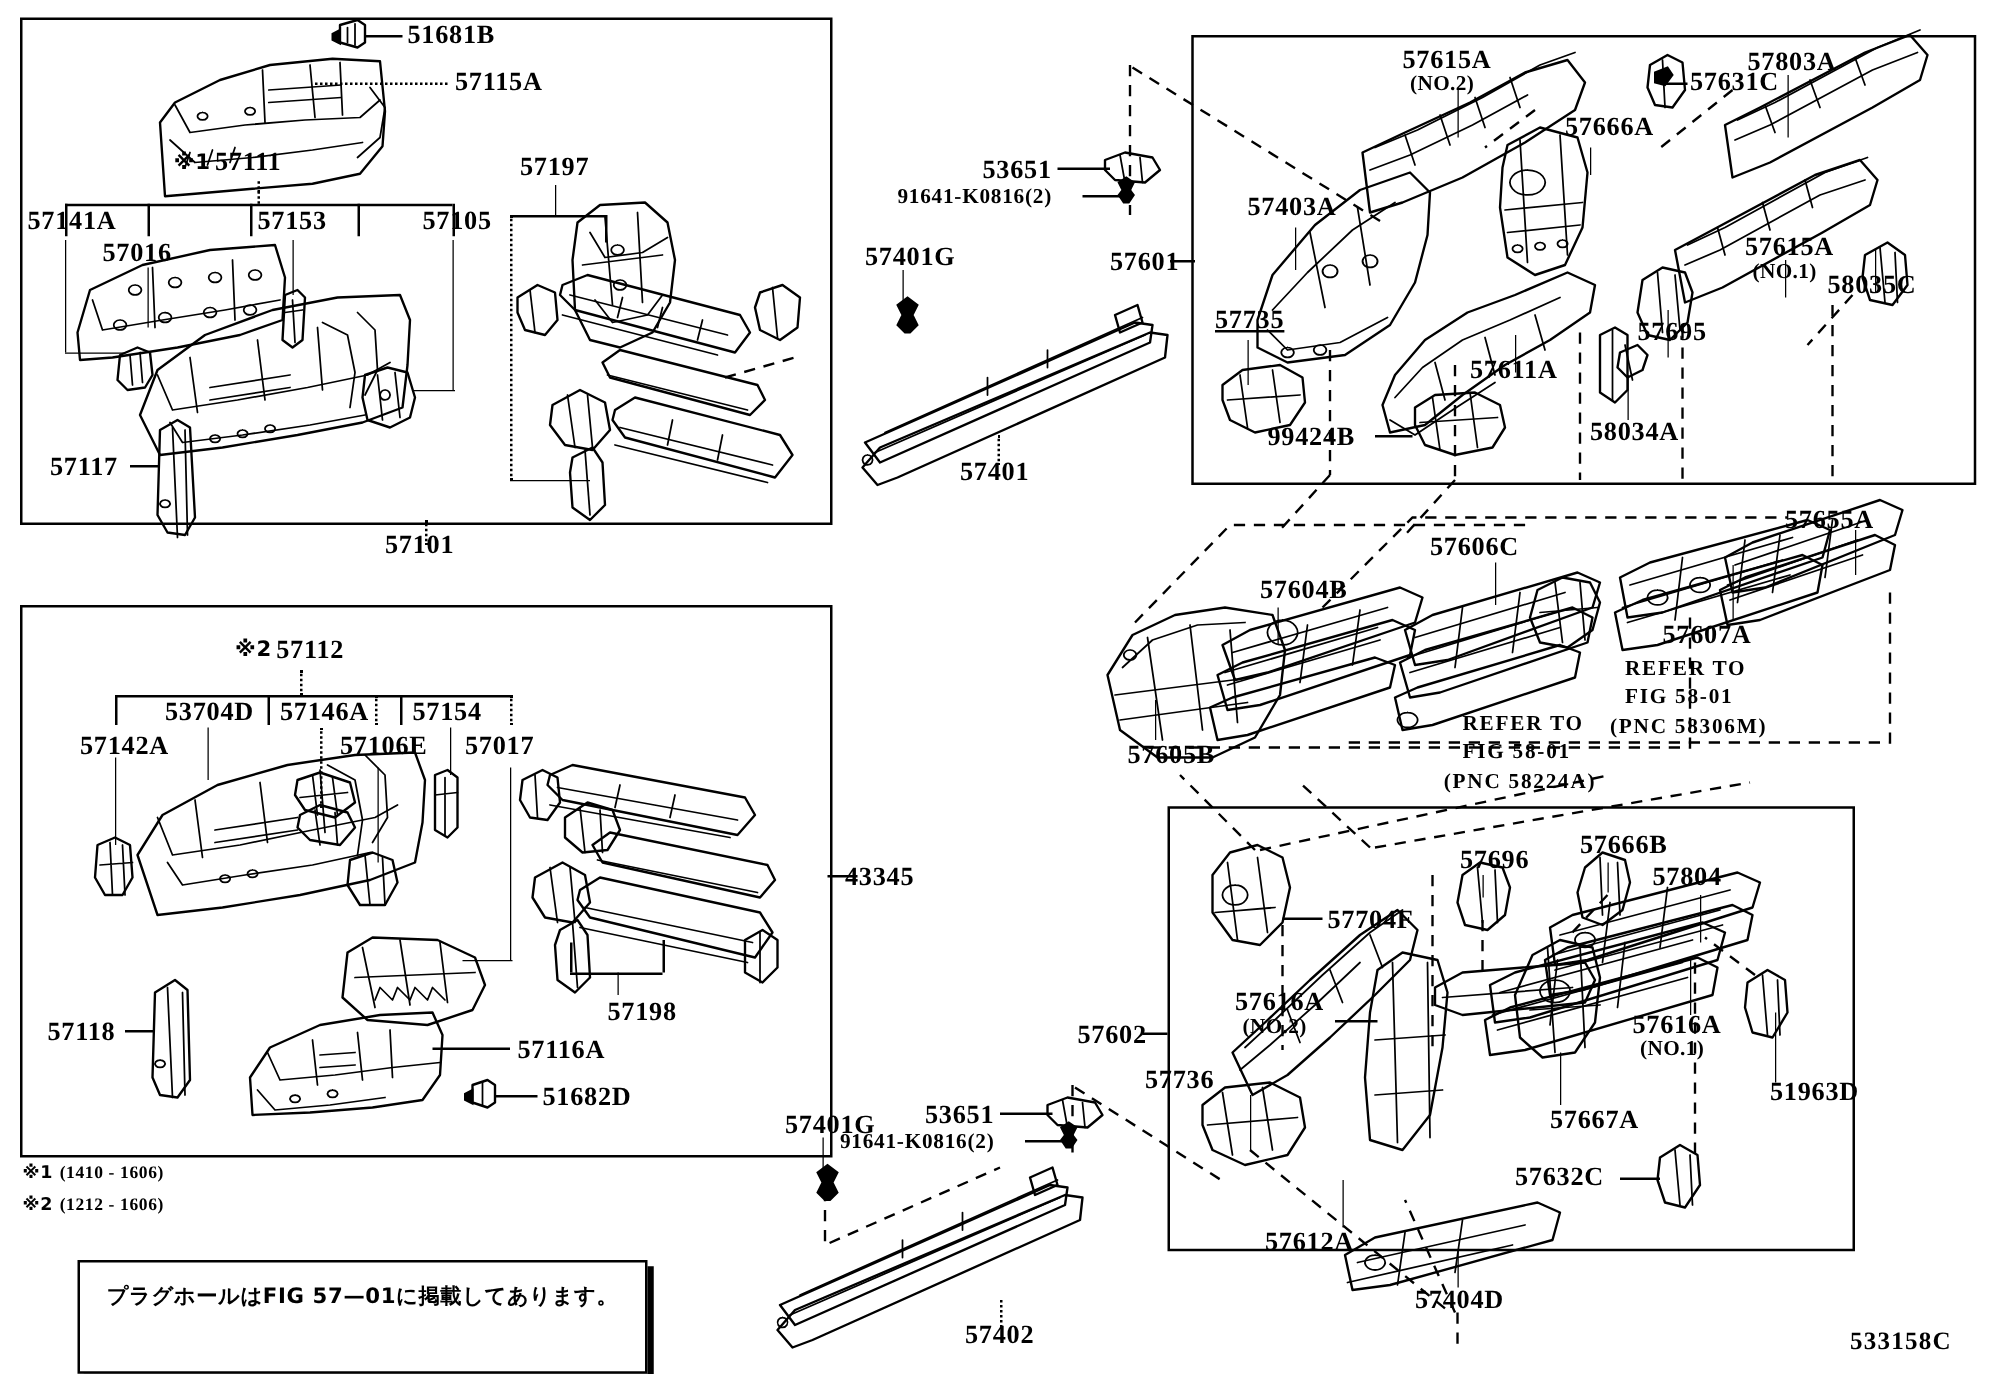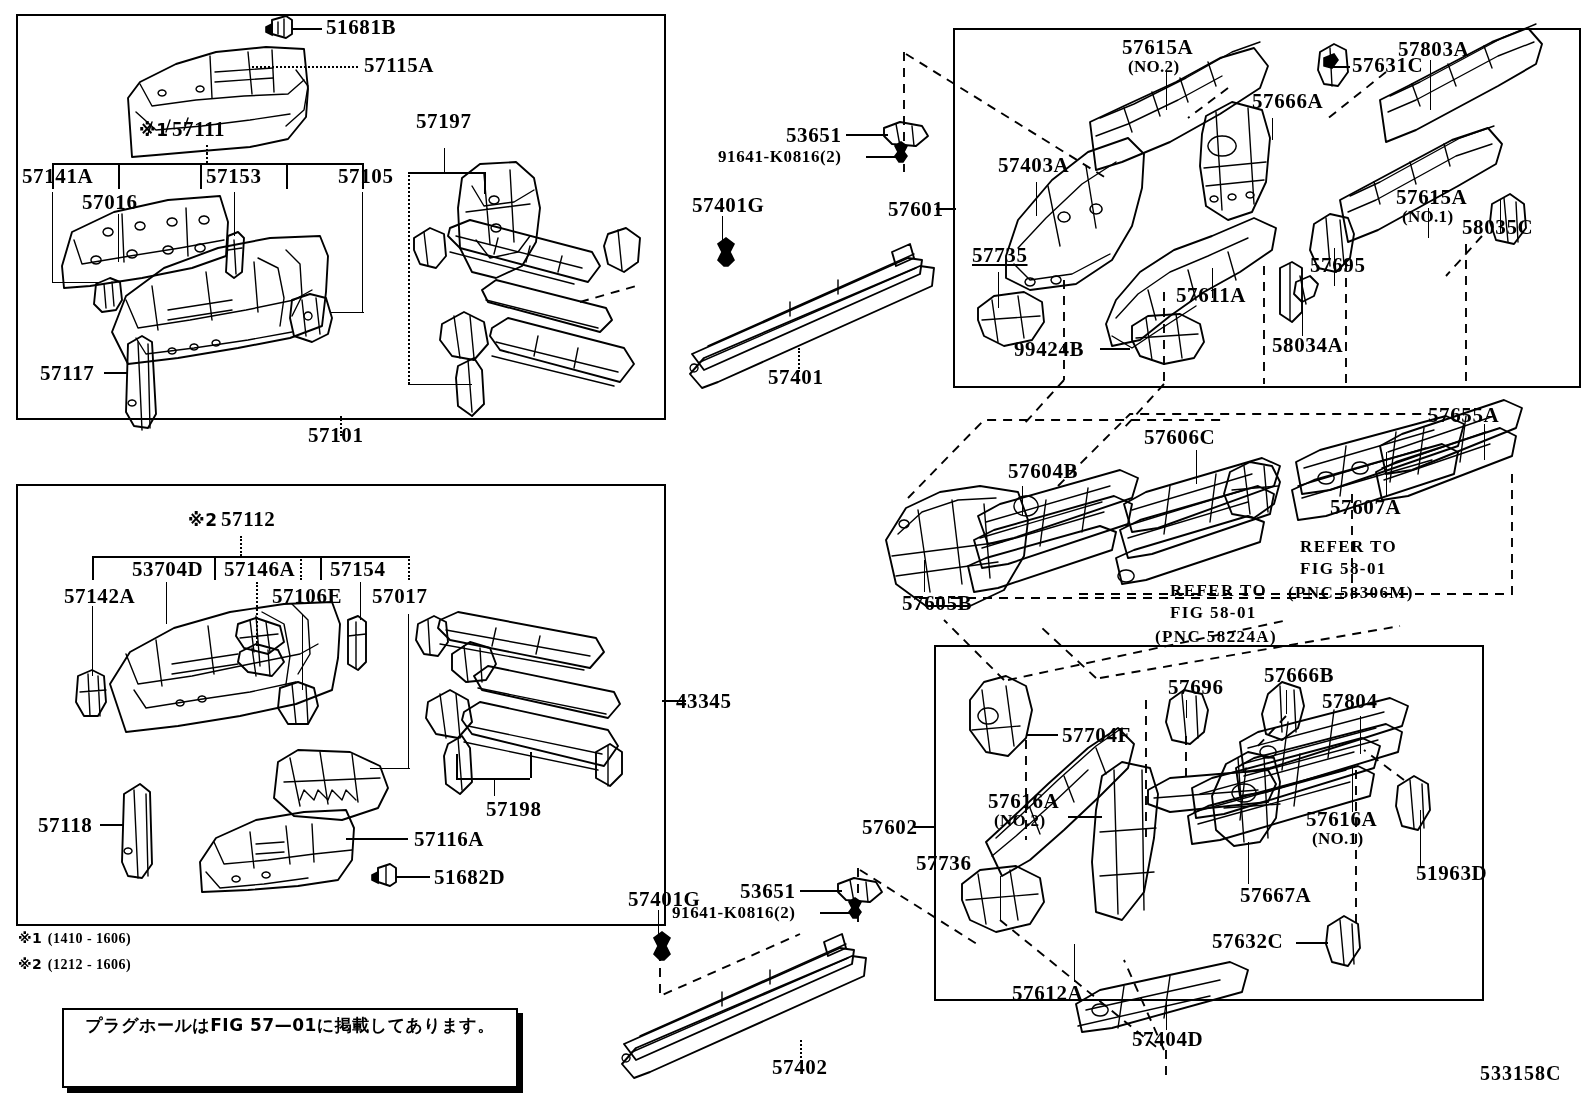--- a/index.html
+++ b/index.html
@@ -6,21 +6,21 @@
   body{width:1592px;height:1099px;position:relative;overflow:hidden;
        font-family:"Liberation Serif",serif;color:#000;}
   #sheet{position:absolute;left:0;top:0;width:1592px;height:1099px;}
 
   
   .lbl{position:absolute;font-family:"Liberation Serif",serif;
        font-weight:bold;font-size:21px;letter-spacing:0.6px;
        white-space:nowrap;line-height:1.06;color:#000;}
   .lbl.sub{font-size:17px;font-weight:bold;letter-spacing:0.3px;}
   .lbl.small{font-size:17px;}
-  .lbl.ref{font-size:17px;font-weight:bold;letter-spacing:1.4px;line-height:1.35;margin-top:12px;}
+  .lbl.ref{font-size:17px;font-weight:bold;letter-spacing:1.4px;line-height:1.35;}
 
   
   .frame{position:absolute;border:2px solid #000;background:transparent;}
 
   
   .hline{position:absolute;height:0;border-top:2px solid #000;}
   .vline{position:absolute;width:0;border-left:2px solid #000;}
   .hline.thin{border-top-width:1.6px;}
   .vline.thin{border-left-width:1.6px;}
   .vline.dot{border-left:2px dotted #000;}
@@ -605,21 +605,21 @@
   <div class="lbl" style="left:326px;top:16px;">51681B</div>
   <div class="lbl" style="left:364px;top:54px;">57115A</div>
 
   <div class="lbl" style="left:139px;top:121px;font-family:'DejaVu Sans',sans-serif;font-size:17px;">※1</div>
   <div class="lbl" style="left:172px;top:118px;">57111</div>
 
   <div class="lbl" style="left:22px;top:165px;">57141A</div>
   <div class="lbl" style="left:82px;top:191px;">57016</div>
   <div class="lbl" style="left:206px;top:165px;">57153</div>
   <div class="lbl" style="left:338px;top:165px;">57105</div>
-  <div class="lbl" style="left:416px;top:110px;">57197</div>
+  <div class="lbl" style="left:416px;top:122px;">57197</div>
   <div class="lbl" style="left:40px;top:362px;">57117</div>
   <div class="lbl" style="left:308px;top:424px;">57101</div>
 
   <div class="lbl" style="left:188px;top:511px;font-family:'DejaVu Sans',sans-serif;font-size:17px;">※2</div>
   <div class="lbl" style="left:221px;top:508px;">57112</div>
 
   <div class="lbl" style="left:132px;top:558px;">53704D</div>
   <div class="lbl" style="left:224px;top:558px;">57146A</div>
   <div class="lbl" style="left:330px;top:558px;">57154</div>
   <div class="lbl" style="left:64px;top:585px;">57142A</div>
@@ -694,19 +694,19 @@
 
   <div class="footnote" style="left:18px;top:930px;">
     <span>※1</span>
     <span style="font-family:'Liberation Serif',serif;">(1410 - 1606)</span>
   </div>
   <div class="footnote" style="left:18px;top:956px;">
     <span>※2</span>
     <span style="font-family:'Liberation Serif',serif;">(1212 - 1606)</span>
   </div>
 
-  <div class="notebox" style="left:62px;top:1008px;width:452px;height:72px;padding-top:4px;">
+  <div class="notebox" style="left:62px;top:1008px;width:452px;height:72px;padding-top:15px;">
     <div class="jp">プラグホールはFIG 57—01に掲載してあります。</div>
   </div>
 
   <div class="docid" style="left:1480px;top:1062px;">533158C</div>
 
 </div>
 
 </body></html>

